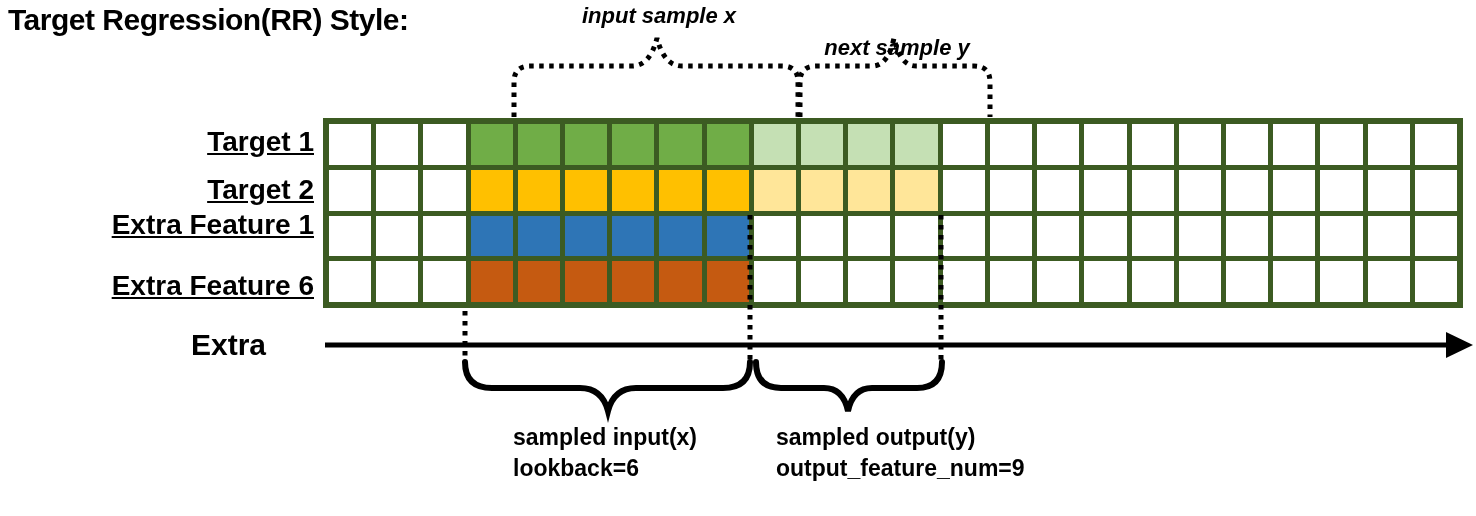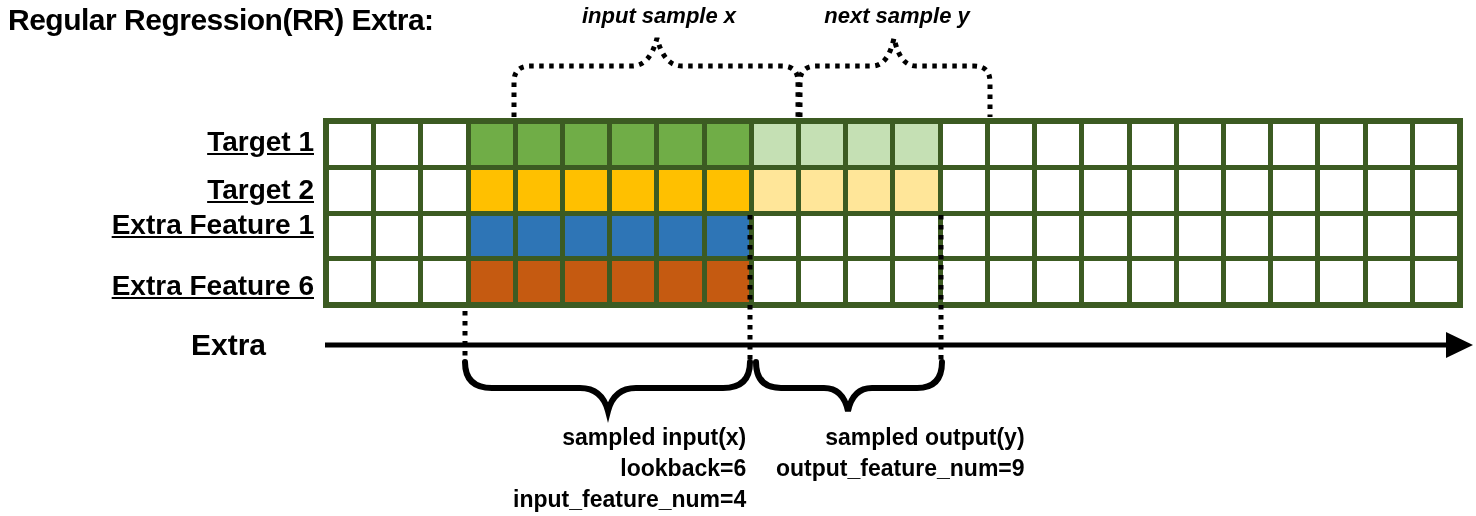--- a/index.html
+++ b/index.html
@@ -22,21 +22,21 @@
   .ann {
     position: absolute;
     top: 3px;
     transform: translateX(-50%);
     font-size: 22px;
     font-style: italic;
     font-weight: 600;
     white-space: nowrap;
   }
   .ann-x { left: 659px; }
-  .ann-y { left: 897px; }
+  .ann-y { left: 897px; margin-top: 32px; }
   .row-label {
     position: absolute;
     left: 0; width: 314px; height: 48px;
     text-align: right;
     font-size: 28px;
     font-weight: 700;
     line-height: 48px;
     white-space: nowrap;
     text-decoration: underline;
   }
@@ -66,31 +66,30 @@
     left: 0; top: 0;
     pointer-events: none;
   }
   .note {
     position: absolute;
     top: 422px;
     font-size: 23px;
     font-weight: 600;
     line-height: 31px;
     white-space: nowrap;
-    text-align: right;
   }
   .note-input  { left: 513px; }
   .note-output { left: 776px; }
 </style>
 </head>
 <body>
 
 <div class="canvas">
 
-  <div class="title">Regular Regression(RR) Extra:</div>
+  <div class="title">Target Regression(RR) Style:</div>
 
   <div class="ann ann-x">input sample x</div>
   <div class="ann ann-y">next sample y</div>
 
   <div class="row-label" style="top:118px">Target 1</div>
   <div class="row-label" style="top:166px">Target 2</div>
   <div class="row-label" style="top:201px">Extra Feature 1</div>
   <div class="row-label" style="top:262px">Extra Feature 6</div>
 
   <div class="time-label">Extra</div>
@@ -206,21 +205,20 @@
     <line x1="325" y1="345" x2="1450" y2="345" stroke="#000" stroke-width="5"></line>
     <polygon points="1446,332 1473,345 1446,358" fill="#000"></polygon>
 
     <path d="M 465 362 Q 465 388 492 388 L 580 388 Q 602 388 608 411 Q 614 388 636 388 L 723 388 Q 750 388 750 362" fill="none" stroke="#000" stroke-width="6" stroke-linecap="round"></path>
     <path d="M 756 362 Q 756 388 781 388 L 824 388 Q 843 388 848 411 Q 853 388 872 388 L 917 388 Q 942 388 942 362" fill="none" stroke="#000" stroke-width="6" stroke-linecap="round"></path>
   </svg>
 
   <div class="note note-input">
     <div>sampled input(x)</div>
     <div>lookback=6</div>
-    <div>input_feature_num=4</div>
   </div>
 
   <div class="note note-output">
     <div>sampled output(y)</div>
     <div>output_feature_num=9</div>
   </div>
 
 </div>
 
 </body></html>

